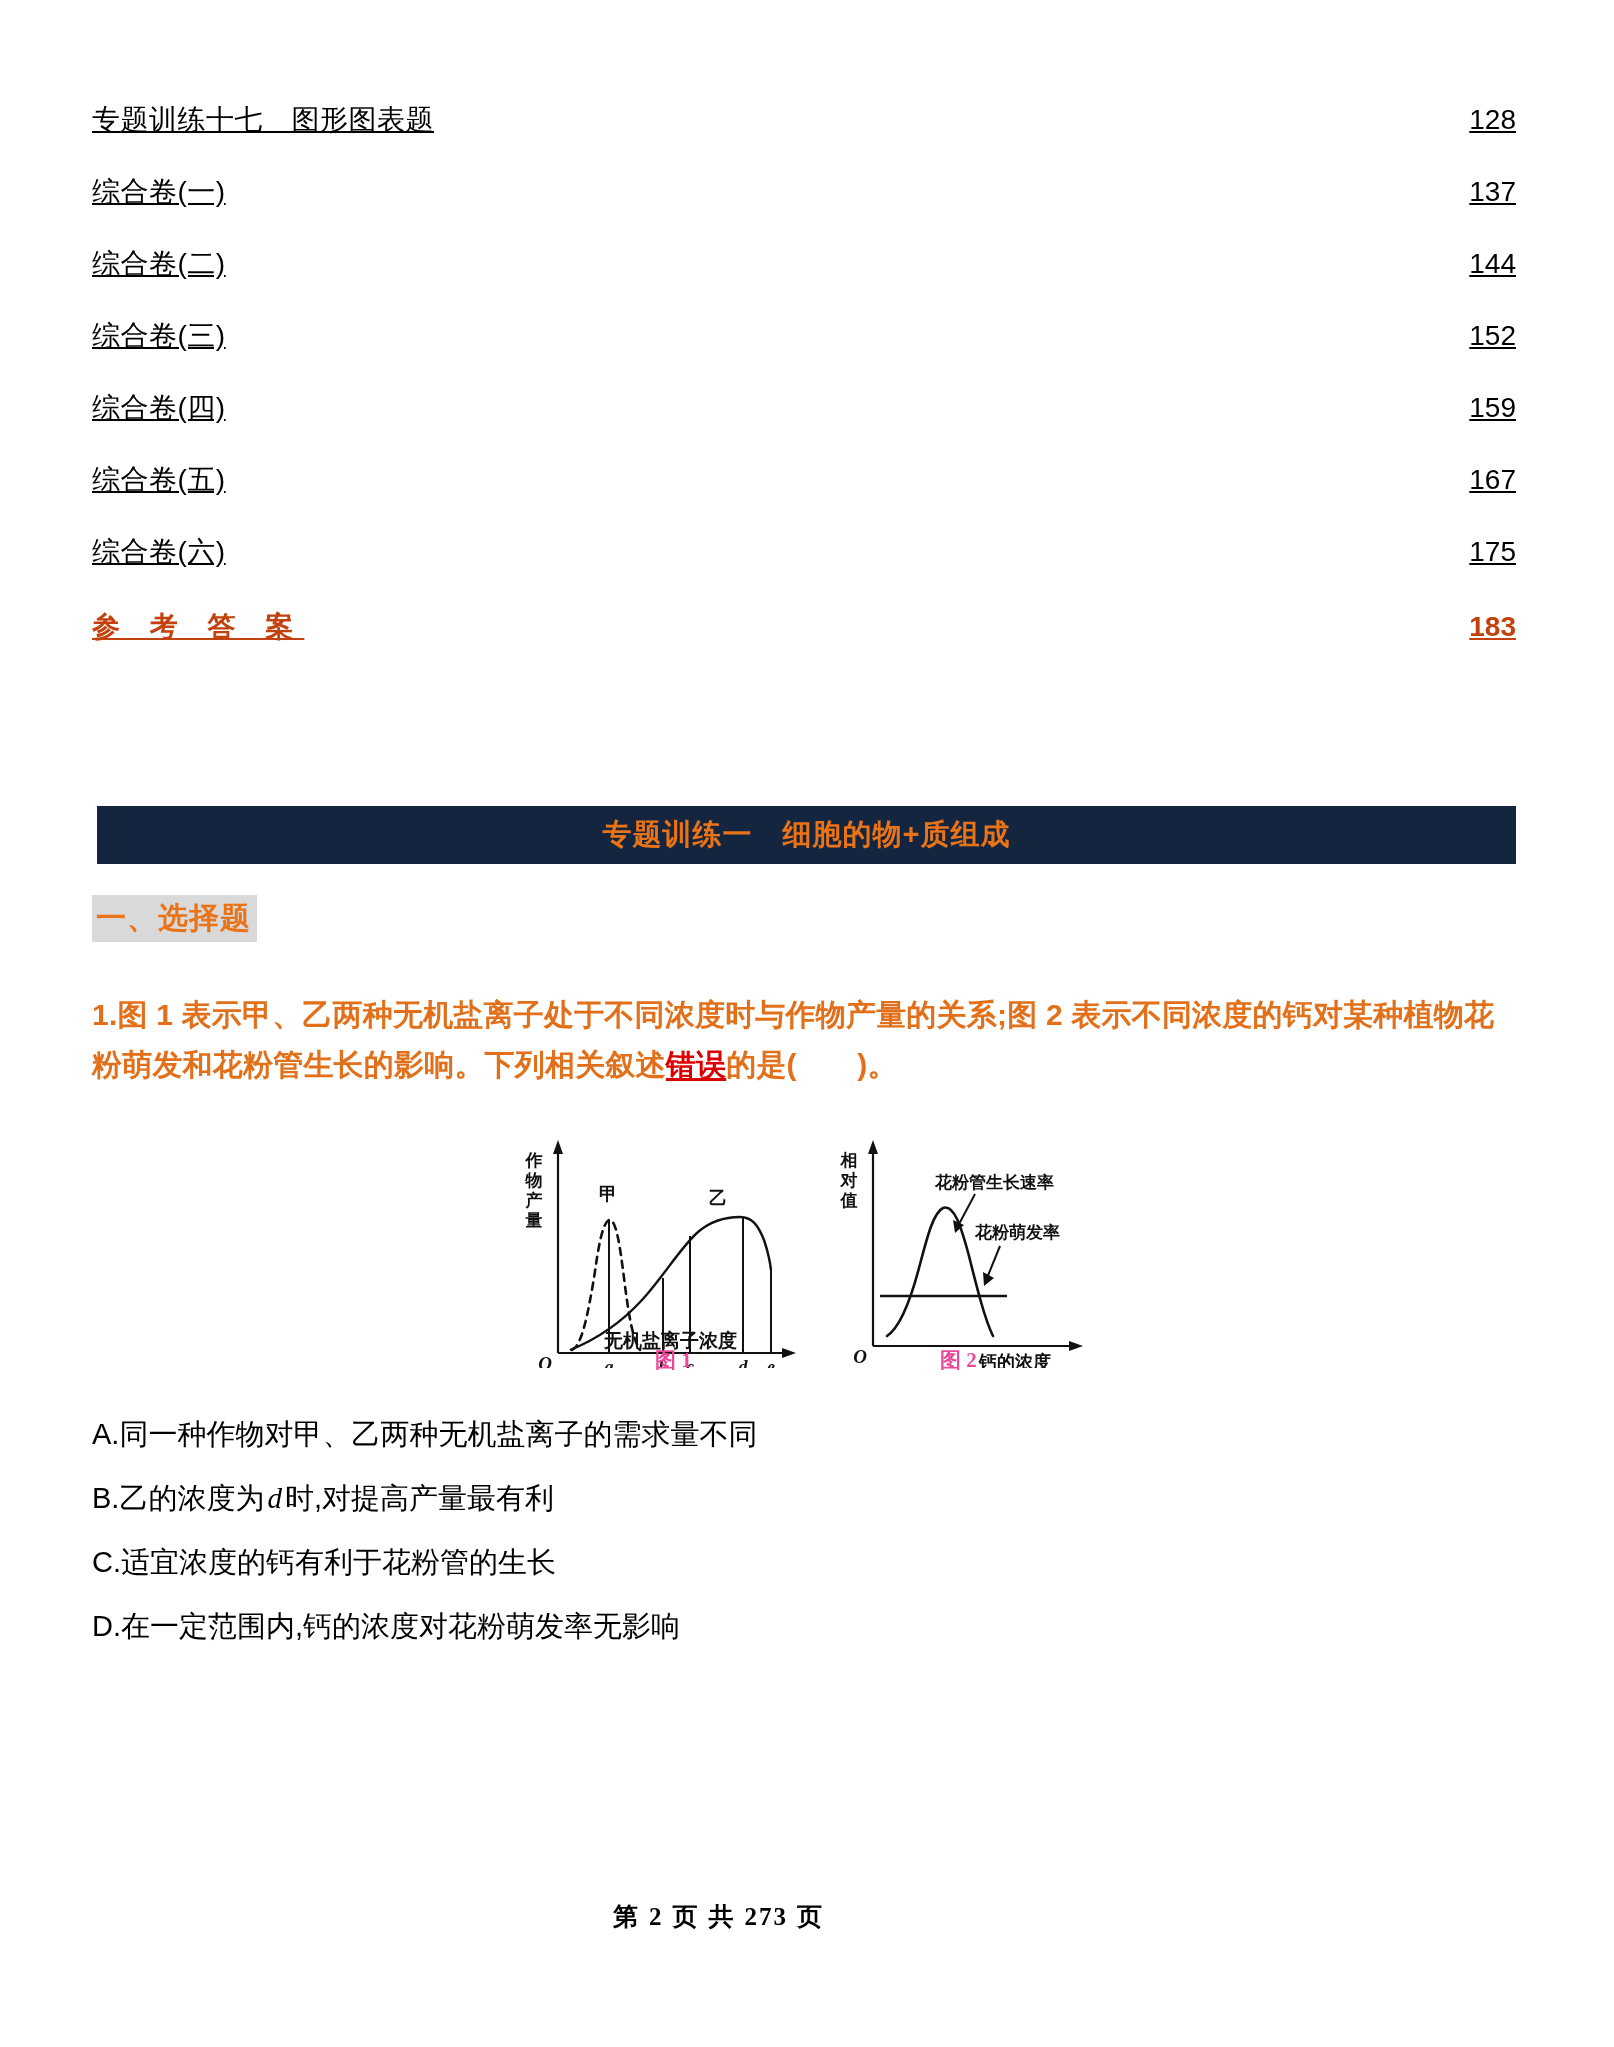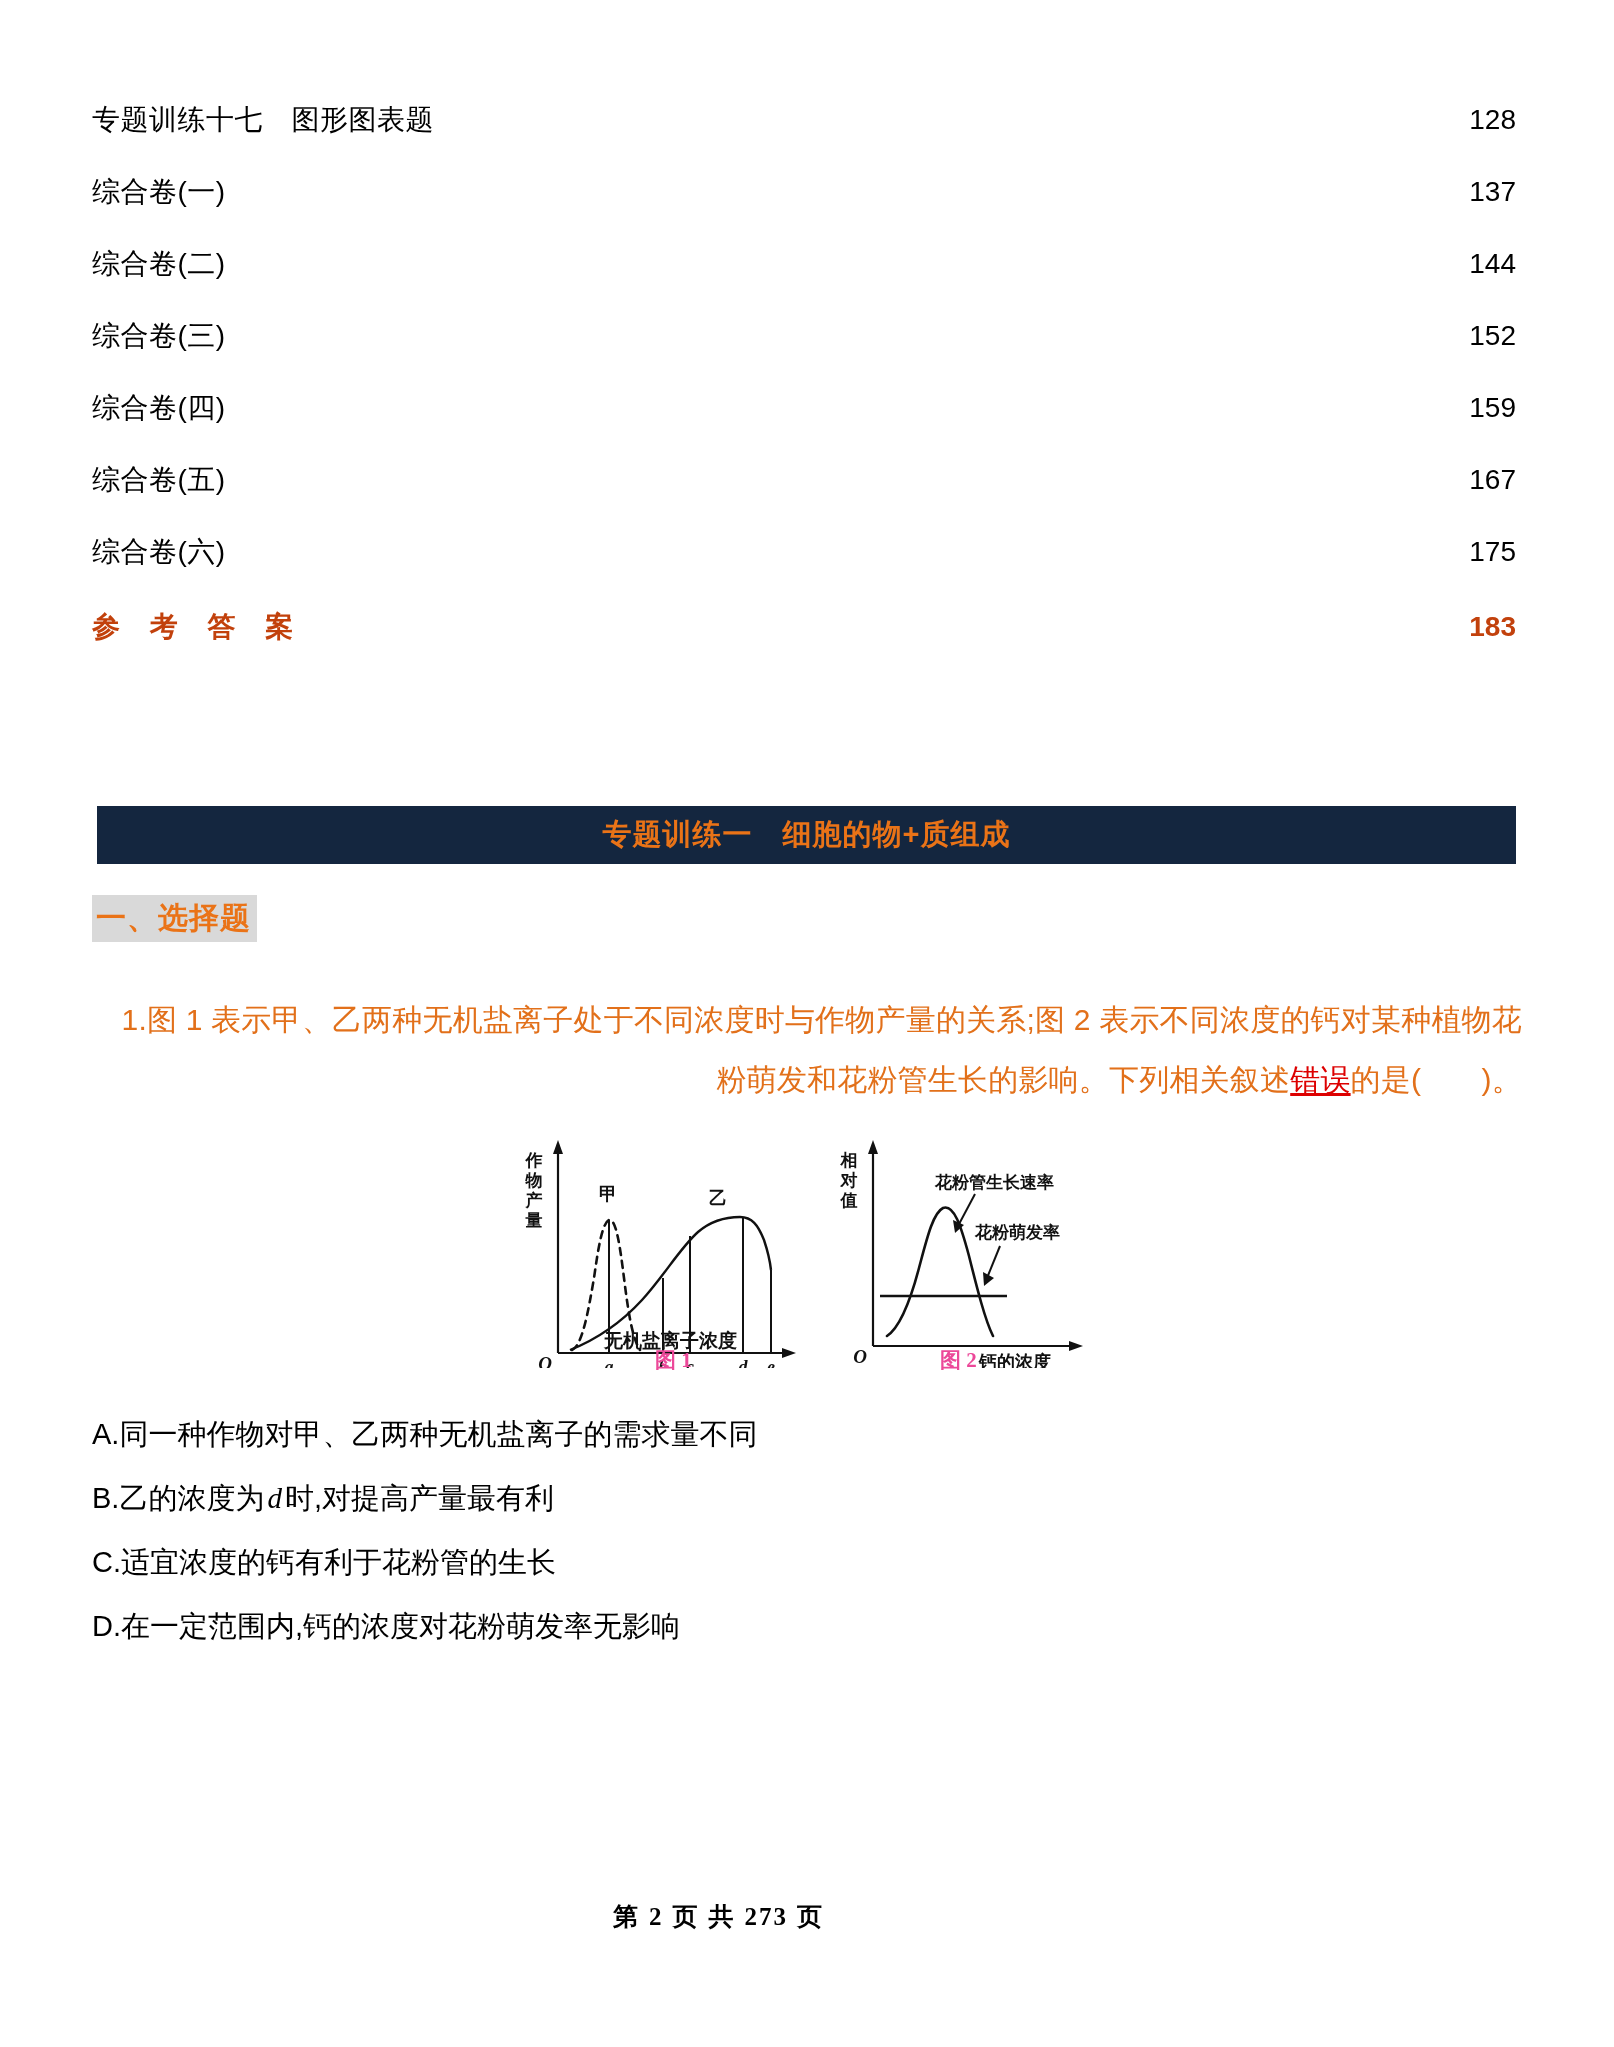--- a/index.html
+++ b/index.html
@@ -31,20 +31,21 @@
     top: 84px;
     width: 1424px;
   }
   .toc-row {
     display: flex;
     align-items: baseline;
     height: 72px;
     font-size: 28px;
     line-height: 72px;
     white-space: nowrap;
+    text-decoration: underline;
   }
   .toc-row .toc-label {
     flex: 0 0 auto;
     letter-spacing: 0.5px;
   }
   .toc-row .toc-dots {
     flex: 1 1 auto;
     overflow: hidden;
     margin: 0 1px;
     position: relative;
@@ -108,25 +109,24 @@
     letter-spacing: 1px;
   }
 
   
   .stem {
     position: absolute;
     left: 92px;
     top: 990px;
     width: 1430px;
     font-size: 30px;
-    font-weight: normal;
+    font-weight: bold;
     color: #e2701a;
-    line-height: 60px;
+    line-height: 50px;
     letter-spacing: 0.2px;
-    text-align: right;
   }
   .stem .wrong {
     color: #dd0000;
     text-decoration: underline;
     text-decoration-color: #dd0000;
     text-underline-offset: 3px;
   }
 
   
   .figures {

